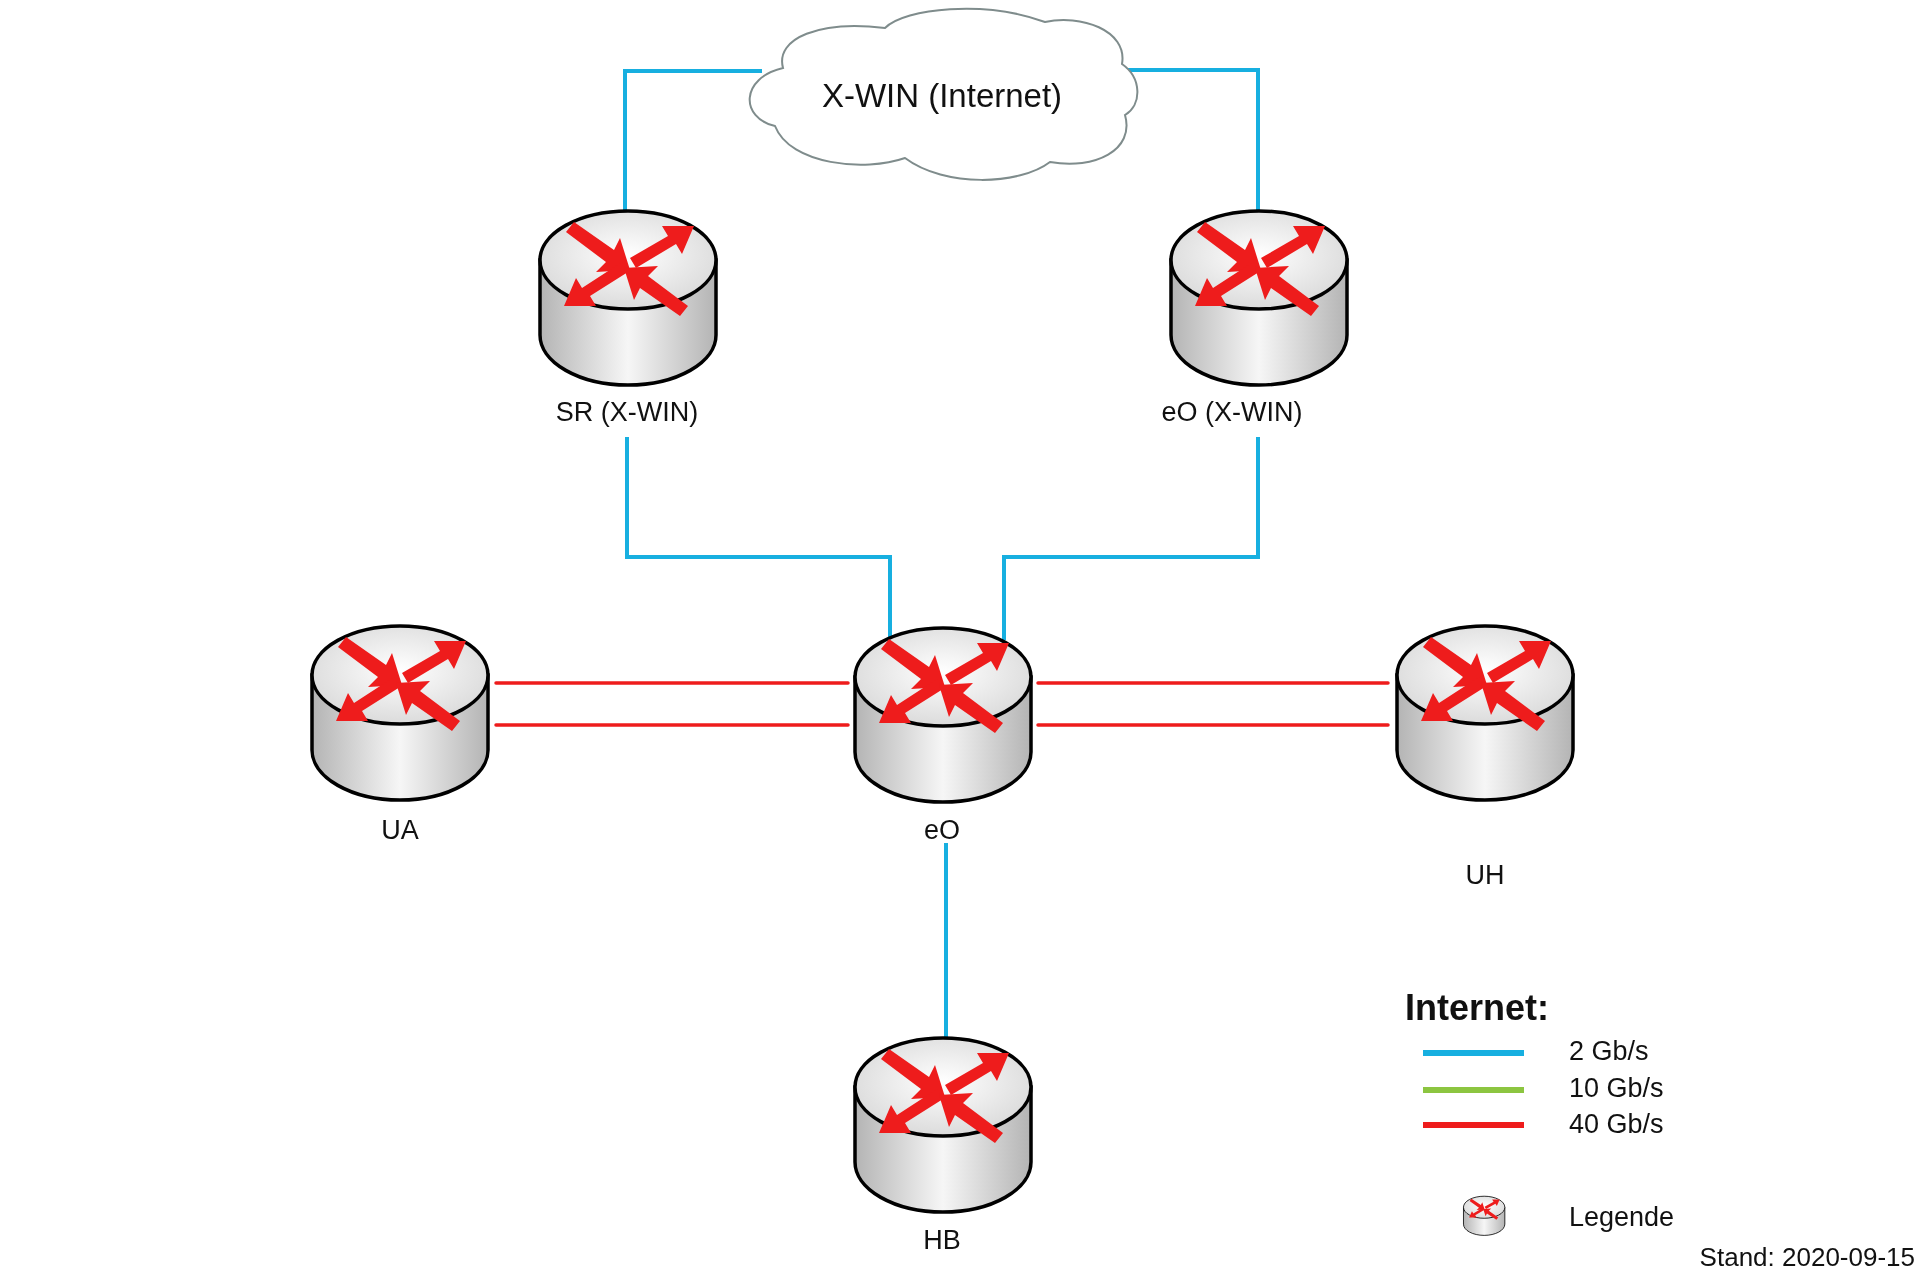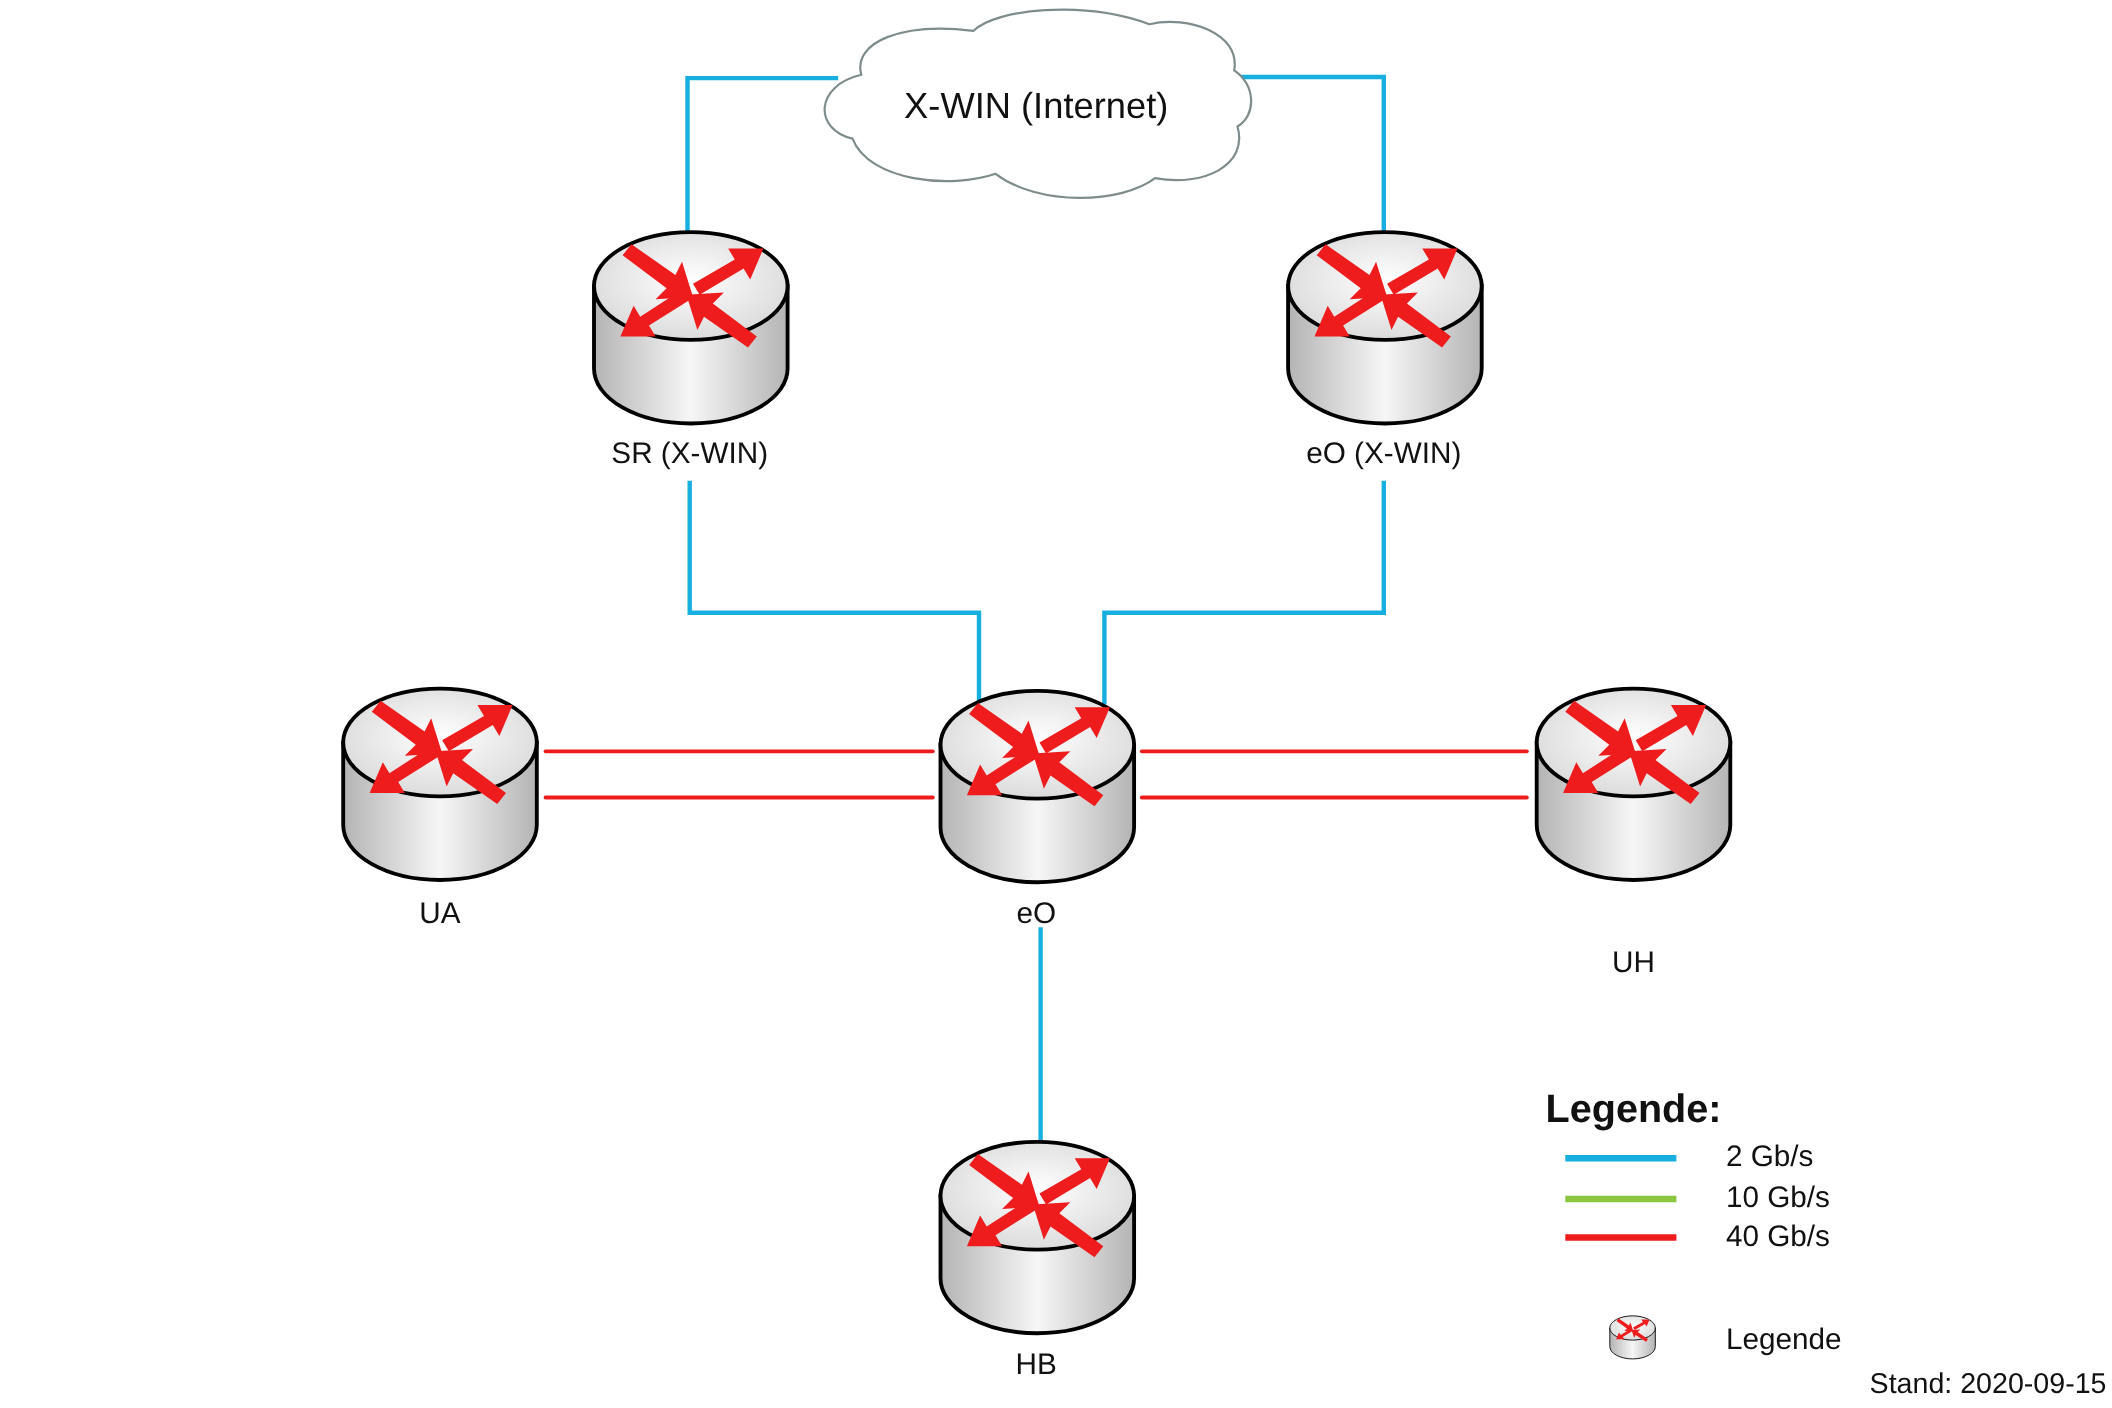--- a/index.html
+++ b/index.html
@@ -81,25 +81,25 @@
     <line x1="1423" y1="1125" x2="1524" y2="1125" stroke="#ee1c1c"></line>
   </g>
   <g transform="translate(1463,1196) scale(0.235,0.225)">
     <use href="#router-shape" x="0" y="0"></use>
   </g>
 </svg>
 
 <div class="cloud-text">X-WIN (Internet)</div>
 
 <div class="lbl" style="left:627px; top:399px;">SR (X-WIN)</div>
-<div class="lbl" style="left:1258px; top:399px;">eO (X-WIN)</div>
+<div class="lbl" style="left:1232px; top:399px;">eO (X-WIN)</div>
 <div class="lbl" style="left:400px; top:817px;">UA</div>
 <div class="lbl" style="left:942px; top:817px;">eO</div>
 <div class="lbl" style="left:1485px; top:862px;">UH</div>
 <div class="lbl" style="left:942px; top:1227px;">HB</div>
 
-<div class="legend-title">Legende:</div>
+<div class="legend-title">Internet:</div>
 <div class="legend-text" style="top:1038px;">2 Gb/s</div>
 <div class="legend-text" style="top:1075px;">10 Gb/s</div>
 <div class="legend-text" style="top:1111px;">40 Gb/s</div>
 <div class="legend-text" style="top:1204px;">Legende</div>
 
 <div class="stand">Stand: 2020-09-15</div>
 
 </body></html>

